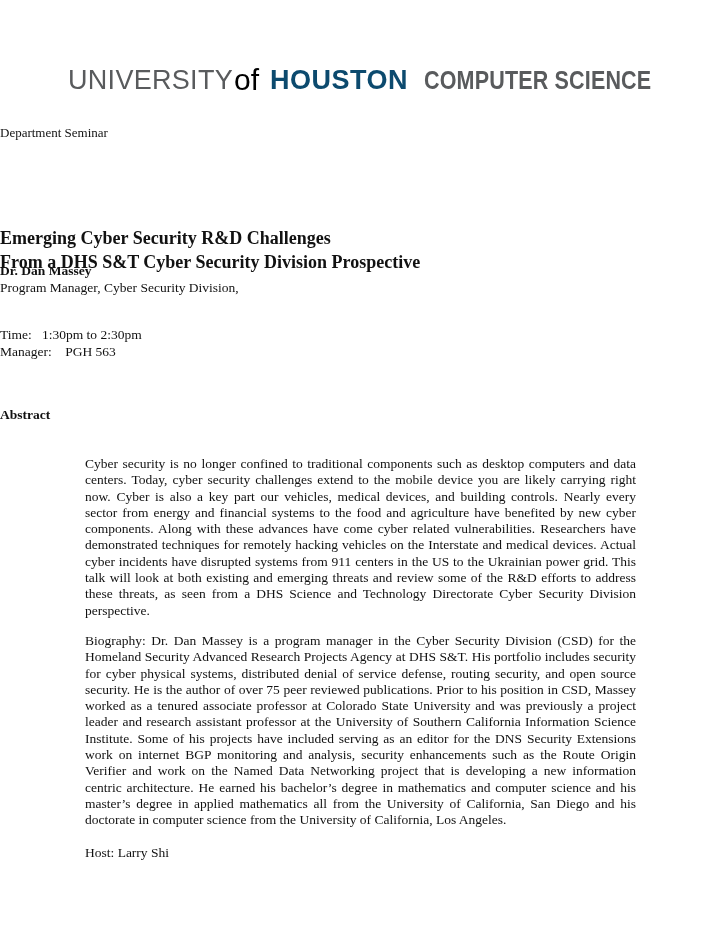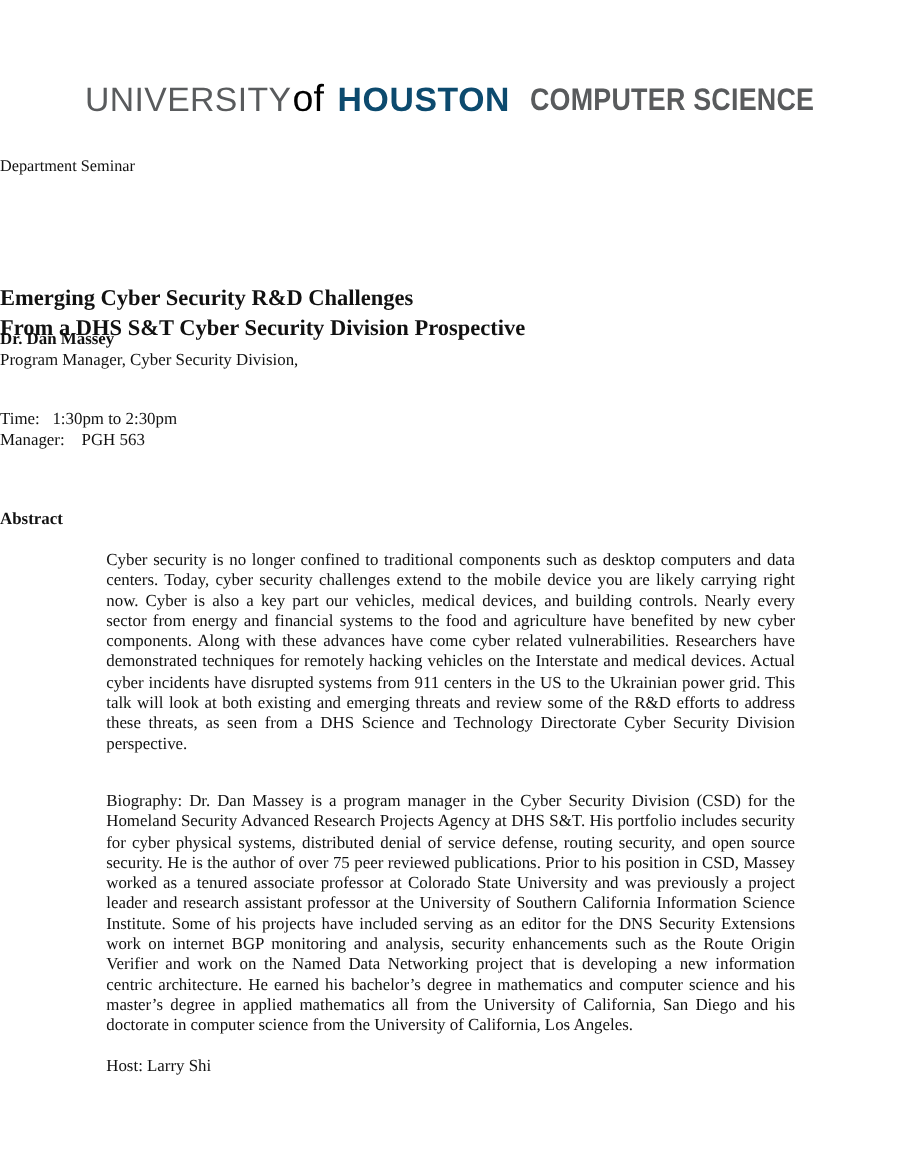--- a/index.html
+++ b/index.html
@@ -11,21 +11,21 @@
   .logo .divider { width: 2px; height: 34px; background: #6b6d6f; margin: 0 7px 0 9px; }
   .logo .cs { font-family: "Liberation Sans", sans-serif; font-size: 25px; font-weight: bold; color: #595b5d; transform: scaleX(0.86); transform-origin: left center; letter-spacing: 0.2px; }
   .center { position: absolute; left: 0; width: 596px; text-align: left; }
   .seminar { top: 125px; font-size: 13px; }
   .title { top: 183px; font-size: 18px; font-weight: bold; line-height: 24px; margin-top: 43px; }
   .speaker { top: 262px; font-size: 13.5px; line-height: 17px; }
   .speaker .name { font-weight: bold; }
   .details { top: 327px; font-size: 13.5px; line-height: 16.5px; }
   .abstract-h { top: 407px; font-size: 13.5px; font-weight: bold; }
   .para { position: absolute; left: 85px; width: 551px; font-size: 13.5px; line-height: 16.3px; text-align: justify; }
-  .p1 { top: 440px; }
+  .p1 { top: 456px; }
   .p2 { top: 633px; }
   .host { position: absolute; left: 85px; top: 845px; font-size: 13.5px; }
 </style>
 </head>
 <body>
 
 <div class="logo">
   <span class="univ">UNIVERSITY</span>
   <span class="of">of</span>
   <span class="houston">HOUSTON</span>

